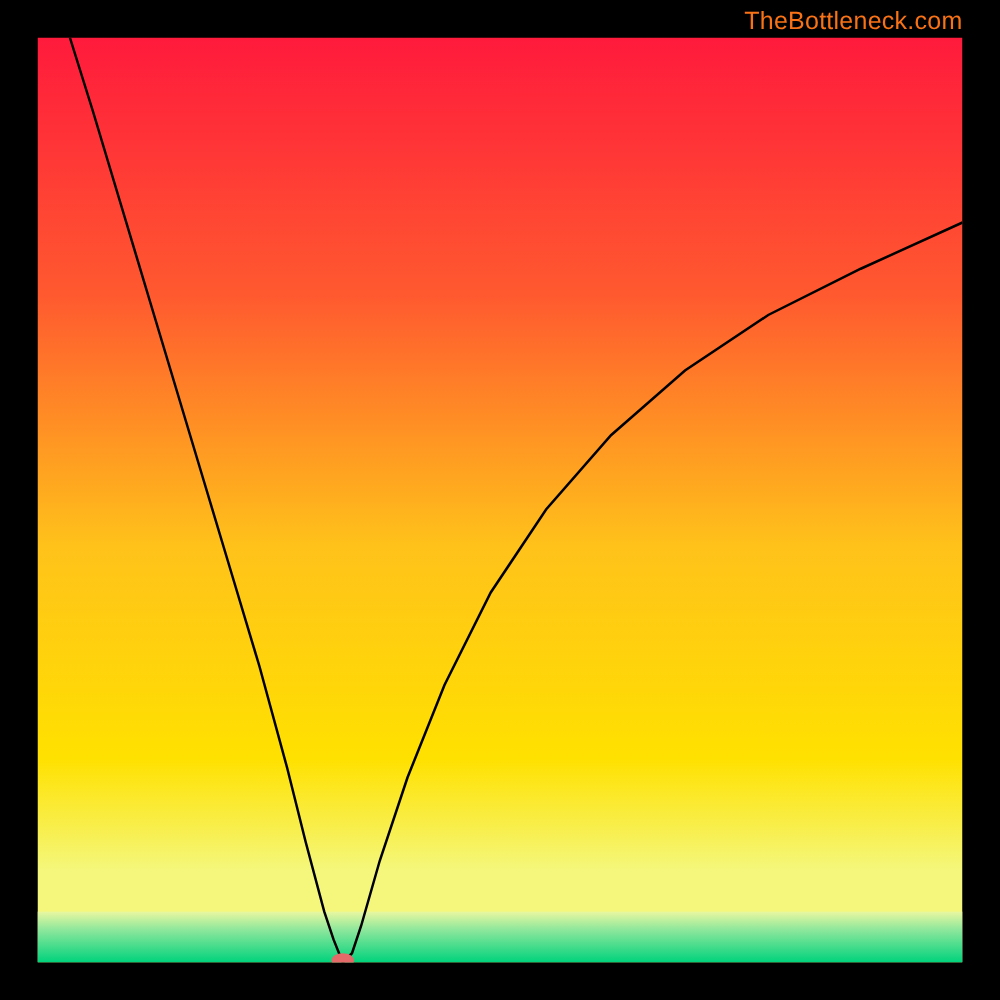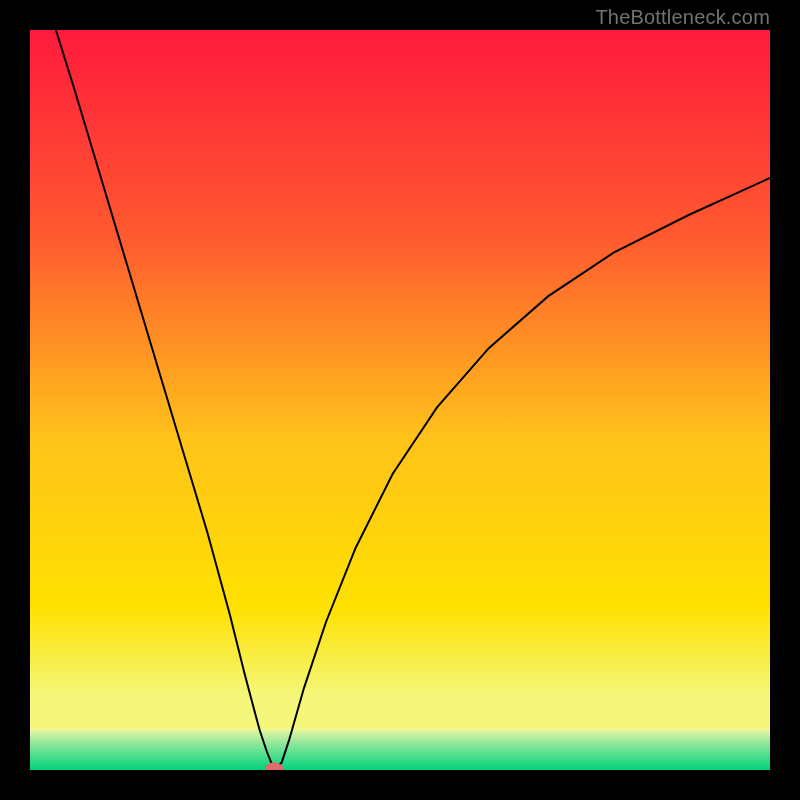--- a/index.html
+++ b/index.html
@@ -23,21 +23,21 @@
     position: absolute;
     left: 0;
     top: 0;
     width: 740px;
     height: 740px;
   }
   .watermark {
     position: absolute;
     right: 30px;
     top: 6px;
-    color: #737373;
+    color: #f97316;
     font-size: 20px;
     font-weight: 500;
     letter-spacing: 0.2px;
   }
   svg { display: block; }
 </style>
 </head>
 <body>
 
 <div class="frame">

